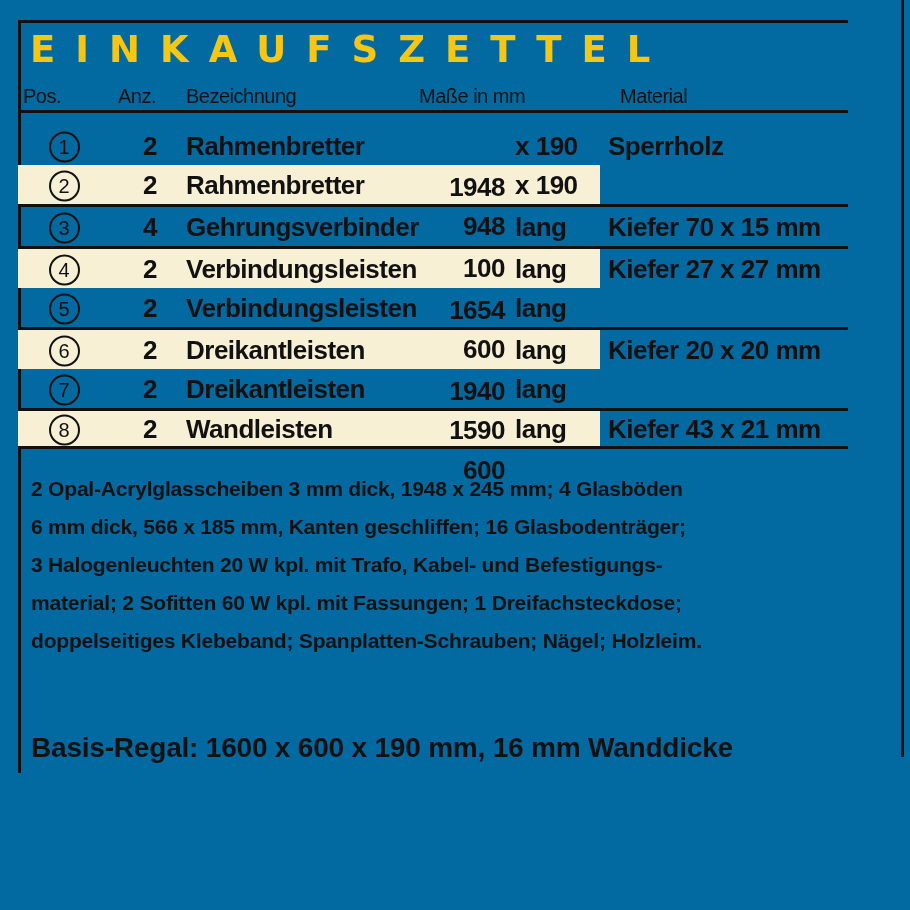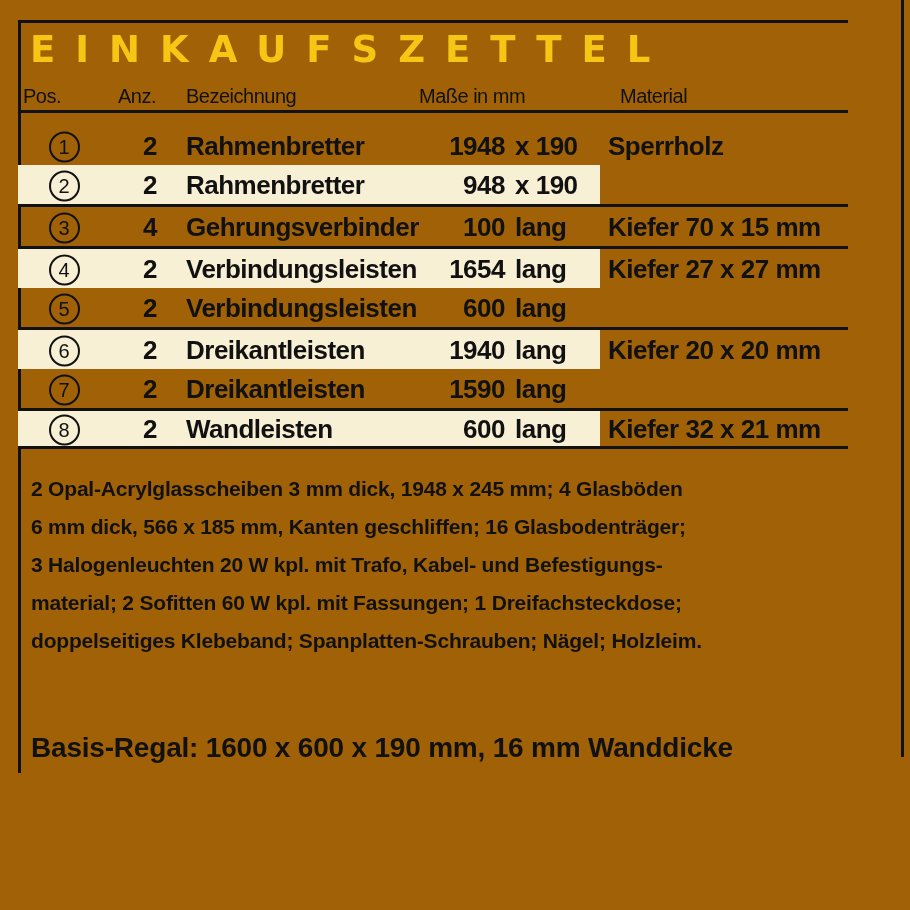--- a/index.html
+++ b/index.html
@@ -5,21 +5,21 @@
   :root{
     --yellow:#F5C614;
     --beige:#F8F0D5;
     --ink:#111111;
   }
   *{box-sizing:border-box;}
   html,body{margin:0;padding:0;background:#ffffff;}
   #canvas{
     position:relative;
     width:910px;height:910px;
-    background:#a16207;
+    background:#0369a1;
     font-family:"Liberation Sans", sans-serif;
     color:var(--ink);
     overflow:hidden;
   }
   
   .rule{position:absolute;background:var(--ink);}
   #rule-top{left:18px;top:20px;width:830px;height:3px;}
   #rule-left{left:18px;top:20px;width:3px;height:753px;}
   #rule-right{left:901px;top:0px;width:3px;height:757px;}
   #rule-header{left:18px;top:110px;width:830px;height:3px;}
@@ -47,21 +47,21 @@
   #tbody{position:absolute;left:18px;top:113px;width:830px;}
   .spacer{height:13px;}
   .trow{position:relative;height:39px;font-weight:bold;font-size:26px;letter-spacing:-0.5px;white-space:nowrap;}
   .trow.last{height:35px;}
   .trow.beige::before{content:"";position:absolute;left:0;top:0;bottom:0;width:582px;background:var(--beige);z-index:0;}
   .trow > span{position:absolute;top:50%;transform:translateY(-50%);z-index:1;}
   .sep{height:3px;background:var(--ink);}
   .c-pos{left:12px;width:68px;text-align:center;}
   .c-anz{left:77px;width:110px;text-align:center;}
   .c-bez{left:168px;}
-  .c-num{left:398px;width:89px;text-align:right;}
+  .c-num{left:398px;width:89px;text-align:right;margin-top:41px;}
   .c-unit{left:497px;}
   .c-mat{left:590px;}
   .circle{
     display:inline-flex;align-items:center;justify-content:center;
     width:31px;height:31px;border:2.5px solid var(--ink);border-radius:50%;
     font-weight:400;font-size:20px;letter-spacing:0;
     font-family:"Liberation Sans", sans-serif;
   }
 
   
@@ -163,21 +163,21 @@
     </div>
 
     <div class="sep"></div>
 
     <div class="trow beige last">
       <span class="c-pos"><span class="circle">8</span></span>
       <span class="c-anz">2</span>
       <span class="c-bez">Wandleisten</span>
       <span class="c-num">600</span>
       <span class="c-unit">lang</span>
-      <span class="c-mat">Kiefer 32 x 21 mm</span>
+      <span class="c-mat">Kiefer 43 x 21 mm</span>
     </div>
 
     <div class="sep"></div>
   </div>
 
   <div id="notes">
     <div>2 Opal-Acrylglasscheiben 3 mm dick, 1948 x 245 mm; 4 Glasböden</div>
     <div>6 mm dick, 566 x 185 mm, Kanten geschliffen; 16 Glasbodenträger;</div>
     <div>3 Halogenleuchten 20 W kpl. mit Trafo, Kabel- und Befestigungs-</div>
     <div>material; 2 Sofitten 60 W kpl. mit Fassungen; 1 Dreifachsteckdose;</div>

